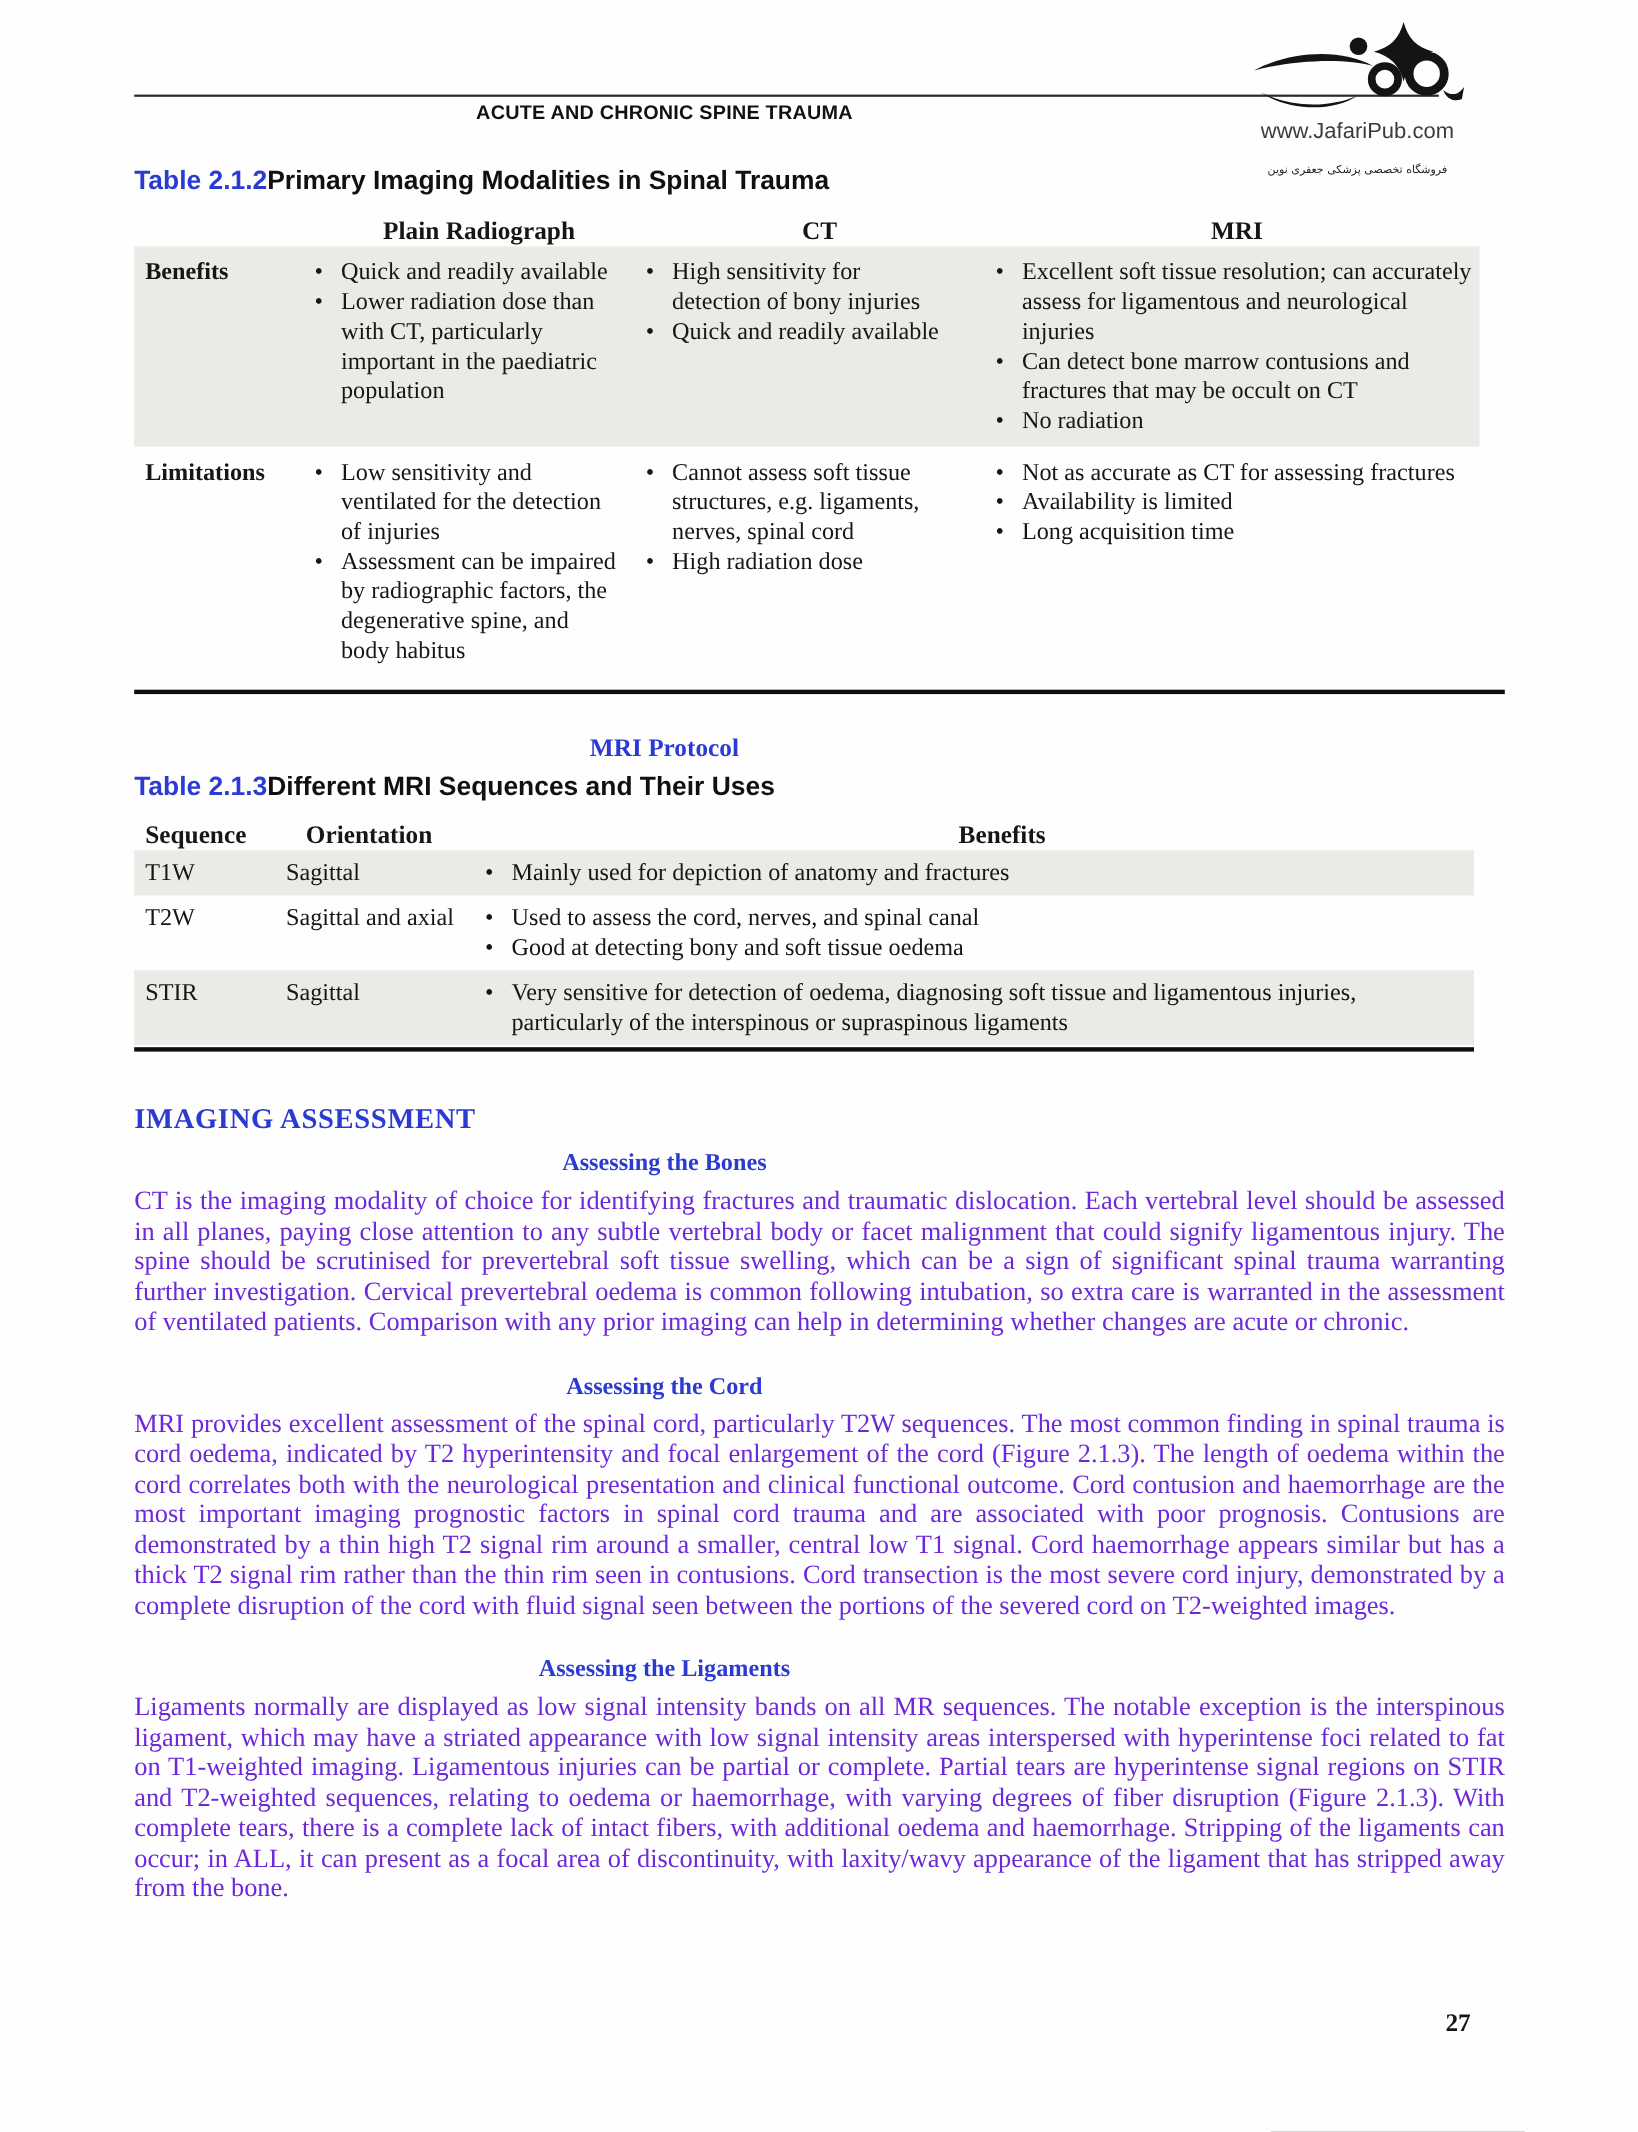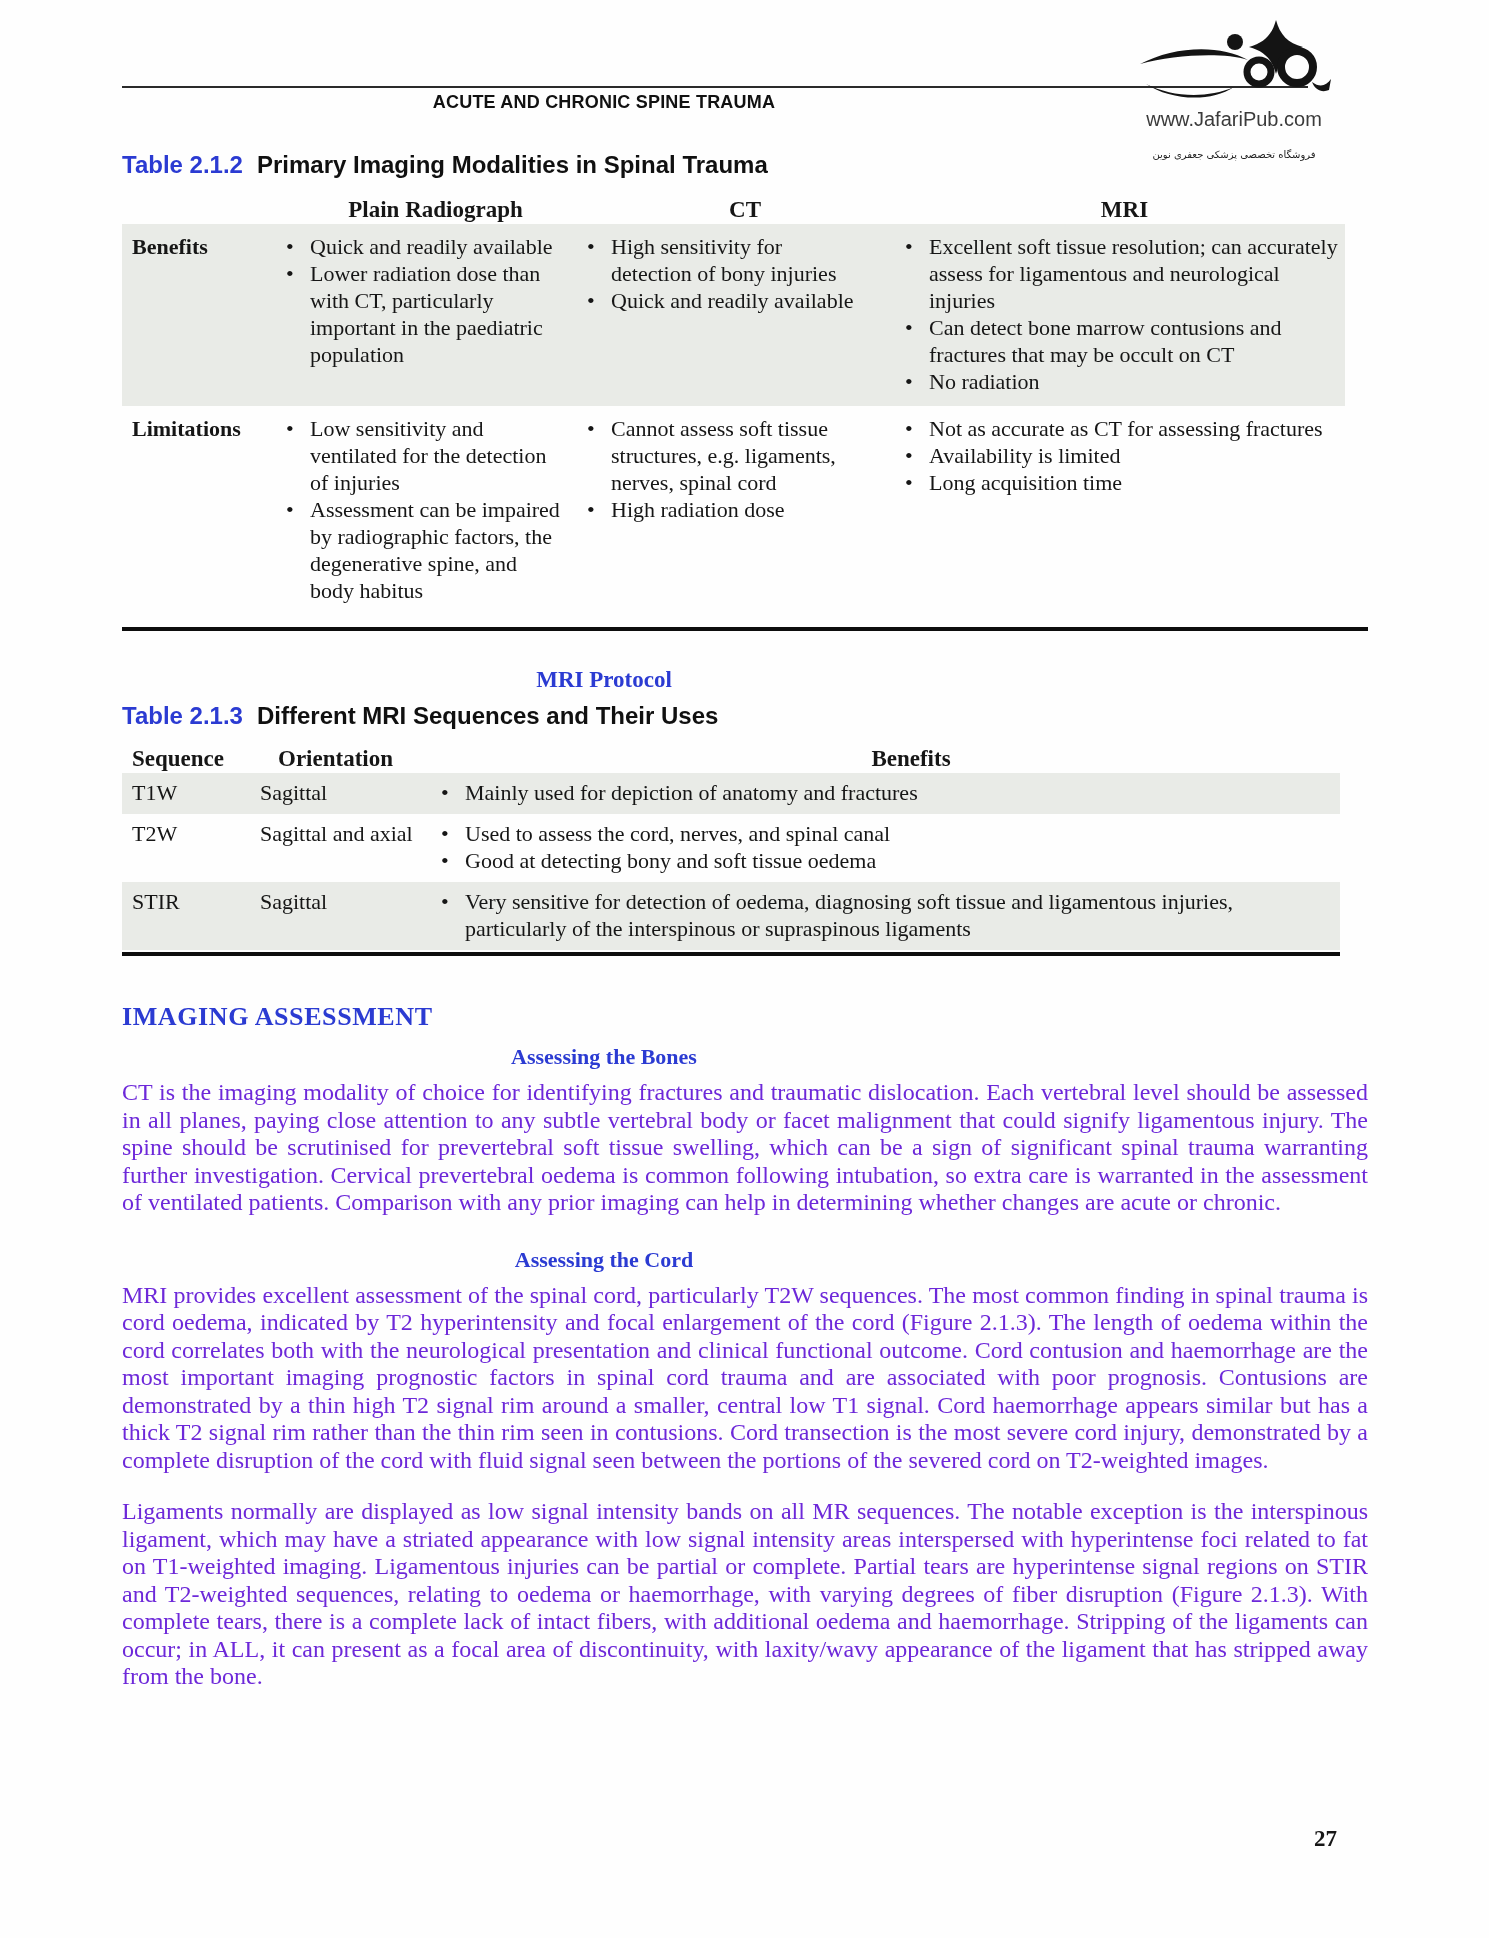--- a/index.html
+++ b/index.html
@@ -13,21 +13,21 @@
     position:absolute;left:122px;top:92px;width:964px;text-align:center;
     font-family:"Liberation Sans",sans-serif;font-weight:bold;font-size:18px;letter-spacing:.2px;color:#111;
   }
   .brand{position:absolute;left:1128px;top:20px;width:212px;text-align:center;}
   .brand svg{display:block;margin:0 auto;}
   .brand-url{font-family:"Liberation Sans",sans-serif;font-size:20px;color:#3b3b3b;margin-top:2px;}
   .brand-fa{font-family:"DejaVu Sans",sans-serif;font-size:10px;color:#222;margin-top:18px;direction:rtl;}
   
   .main{position:absolute;left:122px;top:150px;width:1246px;}
   .tbl-title{font-family:"Liberation Sans",sans-serif;font-weight:bold;font-size:24px;line-height:30px;color:#101010;}
-  .tbl-label{color:var(--accent,#2b3bd2);margin-right:14px;}
+  .tbl-label{color:var(--accent,#2b3bd2);}
   
   .grid212{display:grid;grid-template-columns:163px 301px 318px 441px;width:1223px;}
   .headrow{margin-top:16px;font-weight:bold;font-size:23px;line-height:28px;}
   .headrow .colhead{text-align:center;}
   .band{padding:9px 0 11px;}
   .shade{background:var(--shade,#e9ebe7);}
   .rowlabel{font-weight:bold;font-size:22px;line-height:27px;padding-left:10px;}
   .cell{font-size:22px;line-height:27px;}
   .cell.c2{padding-right:26px;}
   .cell.c3{padding-right:46px;}
@@ -223,19 +223,20 @@
       <div class="sub-head first">Assessing the Bones</div>
       <p class="body-par">CT is the imaging modality of choice for identifying fractures and traumatic dislocation. Each vertebral level should be assessed in all planes, paying close attention to any subtle vertebral body or facet malignment that could signify ligamentous injury. The spine should be scrutinised for prevertebral soft tissue swelling, which can be a sign of significant spinal trauma warranting further investigation. Cervical prevertebral oedema is common following intubation, so extra care is warranted in the assessment of ventilated patients. Comparison with any prior imaging can help in determining whether changes are acute or chronic.</p>
     </div>
 
     <div>
       <div class="sub-head">Assessing the Cord</div>
       <p class="body-par">MRI provides excellent assessment of the spinal cord, particularly T2W sequences. The most common finding in spinal trauma is cord oedema, indicated by T2 hyperintensity and focal enlargement of the cord (Figure 2.1.3). The length of oedema within the cord correlates both with the neurological presentation and clinical functional outcome. Cord contusion and haemorrhage are the most important imaging prognostic factors in spinal cord trauma and are associated with poor prognosis. Contusions are demonstrated by a thin high T2 signal rim around a smaller, central low T1 signal. Cord haemorrhage appears similar but has a thick T2 signal rim rather than the thin rim seen in contusions. Cord transection is the most severe cord injury, demonstrated by a complete disruption of the cord with fluid signal seen between the portions of the severed cord on T2-weighted images.</p>
     </div>
 
     <div>
+      <div class="sub-head">Assessing the Ligaments</div>
       <p class="body-par">Ligaments normally are displayed as low signal intensity bands on all MR sequences. The notable exception is the interspinous ligament, which may have a striated appearance with low signal intensity areas interspersed with hyperintense foci related to fat on T1-weighted imaging. Ligamentous injuries can be partial or complete. Partial tears are hyperintense signal regions on STIR and T2-weighted sequences, relating to oedema or haemorrhage, with varying degrees of fiber disruption (Figure 2.1.3). With complete tears, there is a complete lack of intact fibers, with additional oedema and haemorrhage. Stripping of the ligaments can occur; in ALL, it can present as a focal area of discontinuity, with laxity/wavy appearance of the ligament that has stripped away from the bone.</p>
     </div>
 
   </div>
 
   <div class="page-num">27</div>
 </div>
 
 </body></html>

